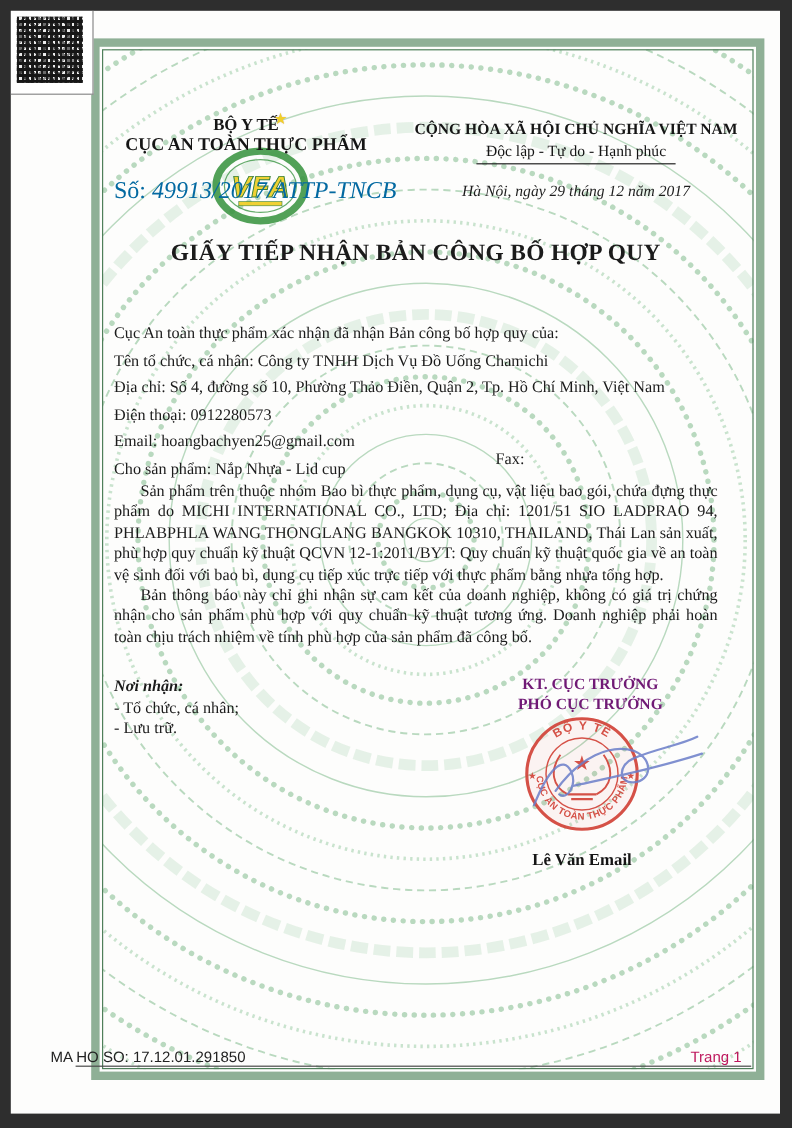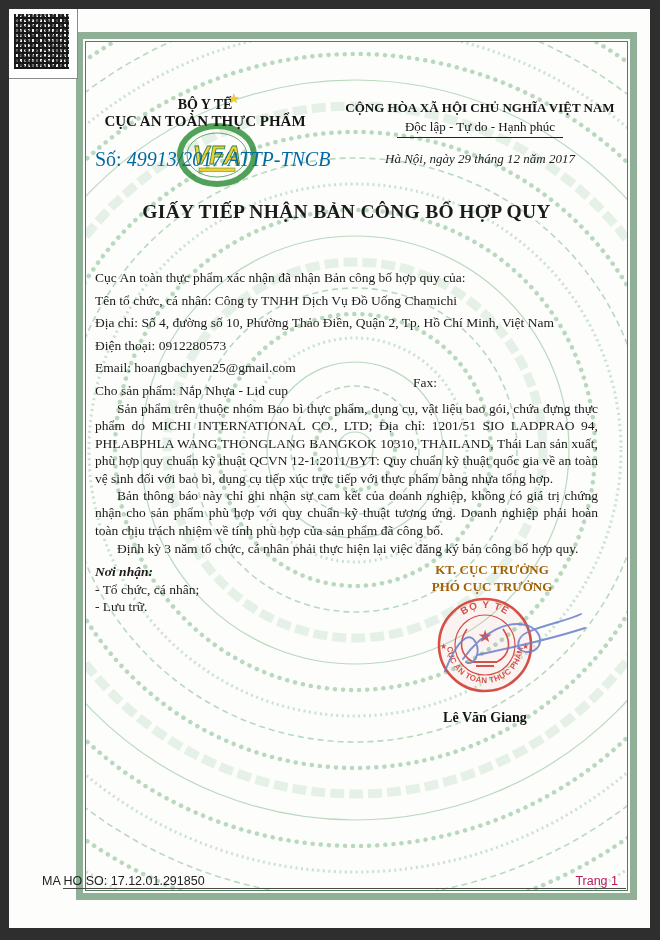--- a/index.html
+++ b/index.html
@@ -46,21 +46,21 @@
   .doc-title{left:78px;top:192px;width:519px;font-size:19.5px;font-weight:bold;letter-spacing:.3px;color:#1b1b1b;}
 
   .row{left:86px;width:503px;font-size:13.5px;color:#1b1b1b;}
   .fax{position:absolute;left:318px;top:0;margin-top:37px;}
   .para{left:86px;width:503px;font-size:13.5px;line-height:17.4px;color:#1b1b1b;text-align:justify;text-indent:22px;}
 
   .recip-h{left:86px;top:555px;font-size:13.5px;font-weight:bold;font-style:italic;color:#1b1b1b;}
   .recip-i1{left:86px;top:573px;font-size:13.5px;color:#1b1b1b;}
   .recip-i2{left:86px;top:590px;font-size:13.5px;color:#1b1b1b;}
 
-  .sig-titles{left:378px;top:552px;width:210px;font-size:13px;font-weight:bold;line-height:17px;color:#a16207;}
+  .sig-titles{left:378px;top:552px;width:210px;font-size:13px;font-weight:bold;line-height:17px;color:#701a75;}
   .seal{left:416px;top:576px;z-index:3;}
   .autograph{left:412px;top:584px;z-index:4;}
   .signer{left:386px;top:701px;width:180px;font-size:14px;font-weight:bold;color:#151515;}
 
   .footer-rule{left:54px;top:879px;width:563px;border-top:1px solid #4a4a4a;z-index:6;}
   .dossier{left:33px;top:865px;font-family:"Liberation Sans","DejaVu Sans",sans-serif;font-size:12.5px;color:#222;z-index:6;}
   .pagenum{right:32px;top:865px;font-family:"Liberation Sans","DejaVu Sans",sans-serif;font-size:12.5px;color:#be185d;z-index:6;}
 </style>
 </head>
 <body>
@@ -128,21 +128,20 @@
     <div class="abs row" style="top:306px">Địa chỉ: Số 4, đường số 10, Phường Thảo Điền, Quận 2, Tp. Hồ Chí Minh, Việt Nam</div>
     <div class="abs row" style="top:329px">
       <span>Điện thoại: 0912280573</span>
       <span class="fax">Fax:</span>
     </div>
     <div class="abs row" style="top:351px">Email: hoangbachyen25@gmail.com</div>
     <div class="abs row" style="top:374px">Cho sản phẩm: Nắp Nhựa - Lid cup</div>
 
     <div class="abs para" style="top:391px">Sản phẩm trên thuộc nhóm Bao bì thực phẩm, dụng cụ, vật liệu bao gói, chứa đựng thực phẩm do MICHI INTERNATIONAL CO., LTD; Địa chỉ: 1201/51 SIO LADPRAO 94, PHLABPHLA WANG THONGLANG BANGKOK 10310, THAILAND, Thái Lan sản xuất, phù hợp quy chuẩn kỹ thuật QCVN 12-1:2011/BYT: Quy chuẩn kỹ thuật quốc gia về an toàn vệ sinh đối với bao bì, dụng cụ tiếp xúc trực tiếp với thực phẩm bằng nhựa tổng hợp.</div>
     <div class="abs para" style="top:478px">Bản thông báo này chỉ ghi nhận sự cam kết của doanh nghiệp, không có giá trị chứng nhận cho sản phẩm phù hợp với quy chuẩn kỹ thuật tương ứng. Doanh nghiệp phải hoàn toàn chịu trách nhiệm về tính phù hợp của sản phẩm đã công bố.</div>
-    <div class="abs para" style="top:531px">Định kỳ 3 năm tổ chức, cá nhân phải thực hiện lại việc đăng ký bản công bố hợp quy.</div>
 
     <div class="abs recip-h">Nơi nhận:</div>
     <div class="abs recip-i1">- Tổ chức, cá nhân;</div>
     <div class="abs recip-i2">- Lưu trữ.</div>
 
     <div class="abs ctr sig-titles">
       <div>KT. CỤC TRƯỞNG</div>
       <div>PHÓ CỤC TRƯỞNG</div>
     </div>
 
@@ -170,20 +169,20 @@
     </svg>
 
     <svg class="abs autograph" width="180" height="100" viewBox="0 0 180 100" opacity="0.85">
       <g fill="none" stroke="#6b7ec9" stroke-width="1.9" stroke-linecap="round">
         <path d="M24,78 C36,48 48,36 55,50 C60,61 52,74 45,69"></path>
         <path d="M42,66 C62,38 88,26 108,33 C124,40 122,58 107,59 C95,60 93,45 107,39 C125,31 146,28 160,21"></path>
         <path d="M56,62 C88,55 124,48 164,35"></path>
       </g>
     </svg>
 
-    <div class="abs ctr signer">Lê Văn Giang</div>
+    <div class="abs ctr signer">Lê Văn Email</div>
 
     <div class="abs footer-rule"></div>
     <div class="abs dossier">MA HO SO: 17.12.01.291850</div>
     <div class="abs pagenum">Trang 1</div>
 
   </div>
 </div>
 
 </body></html>

